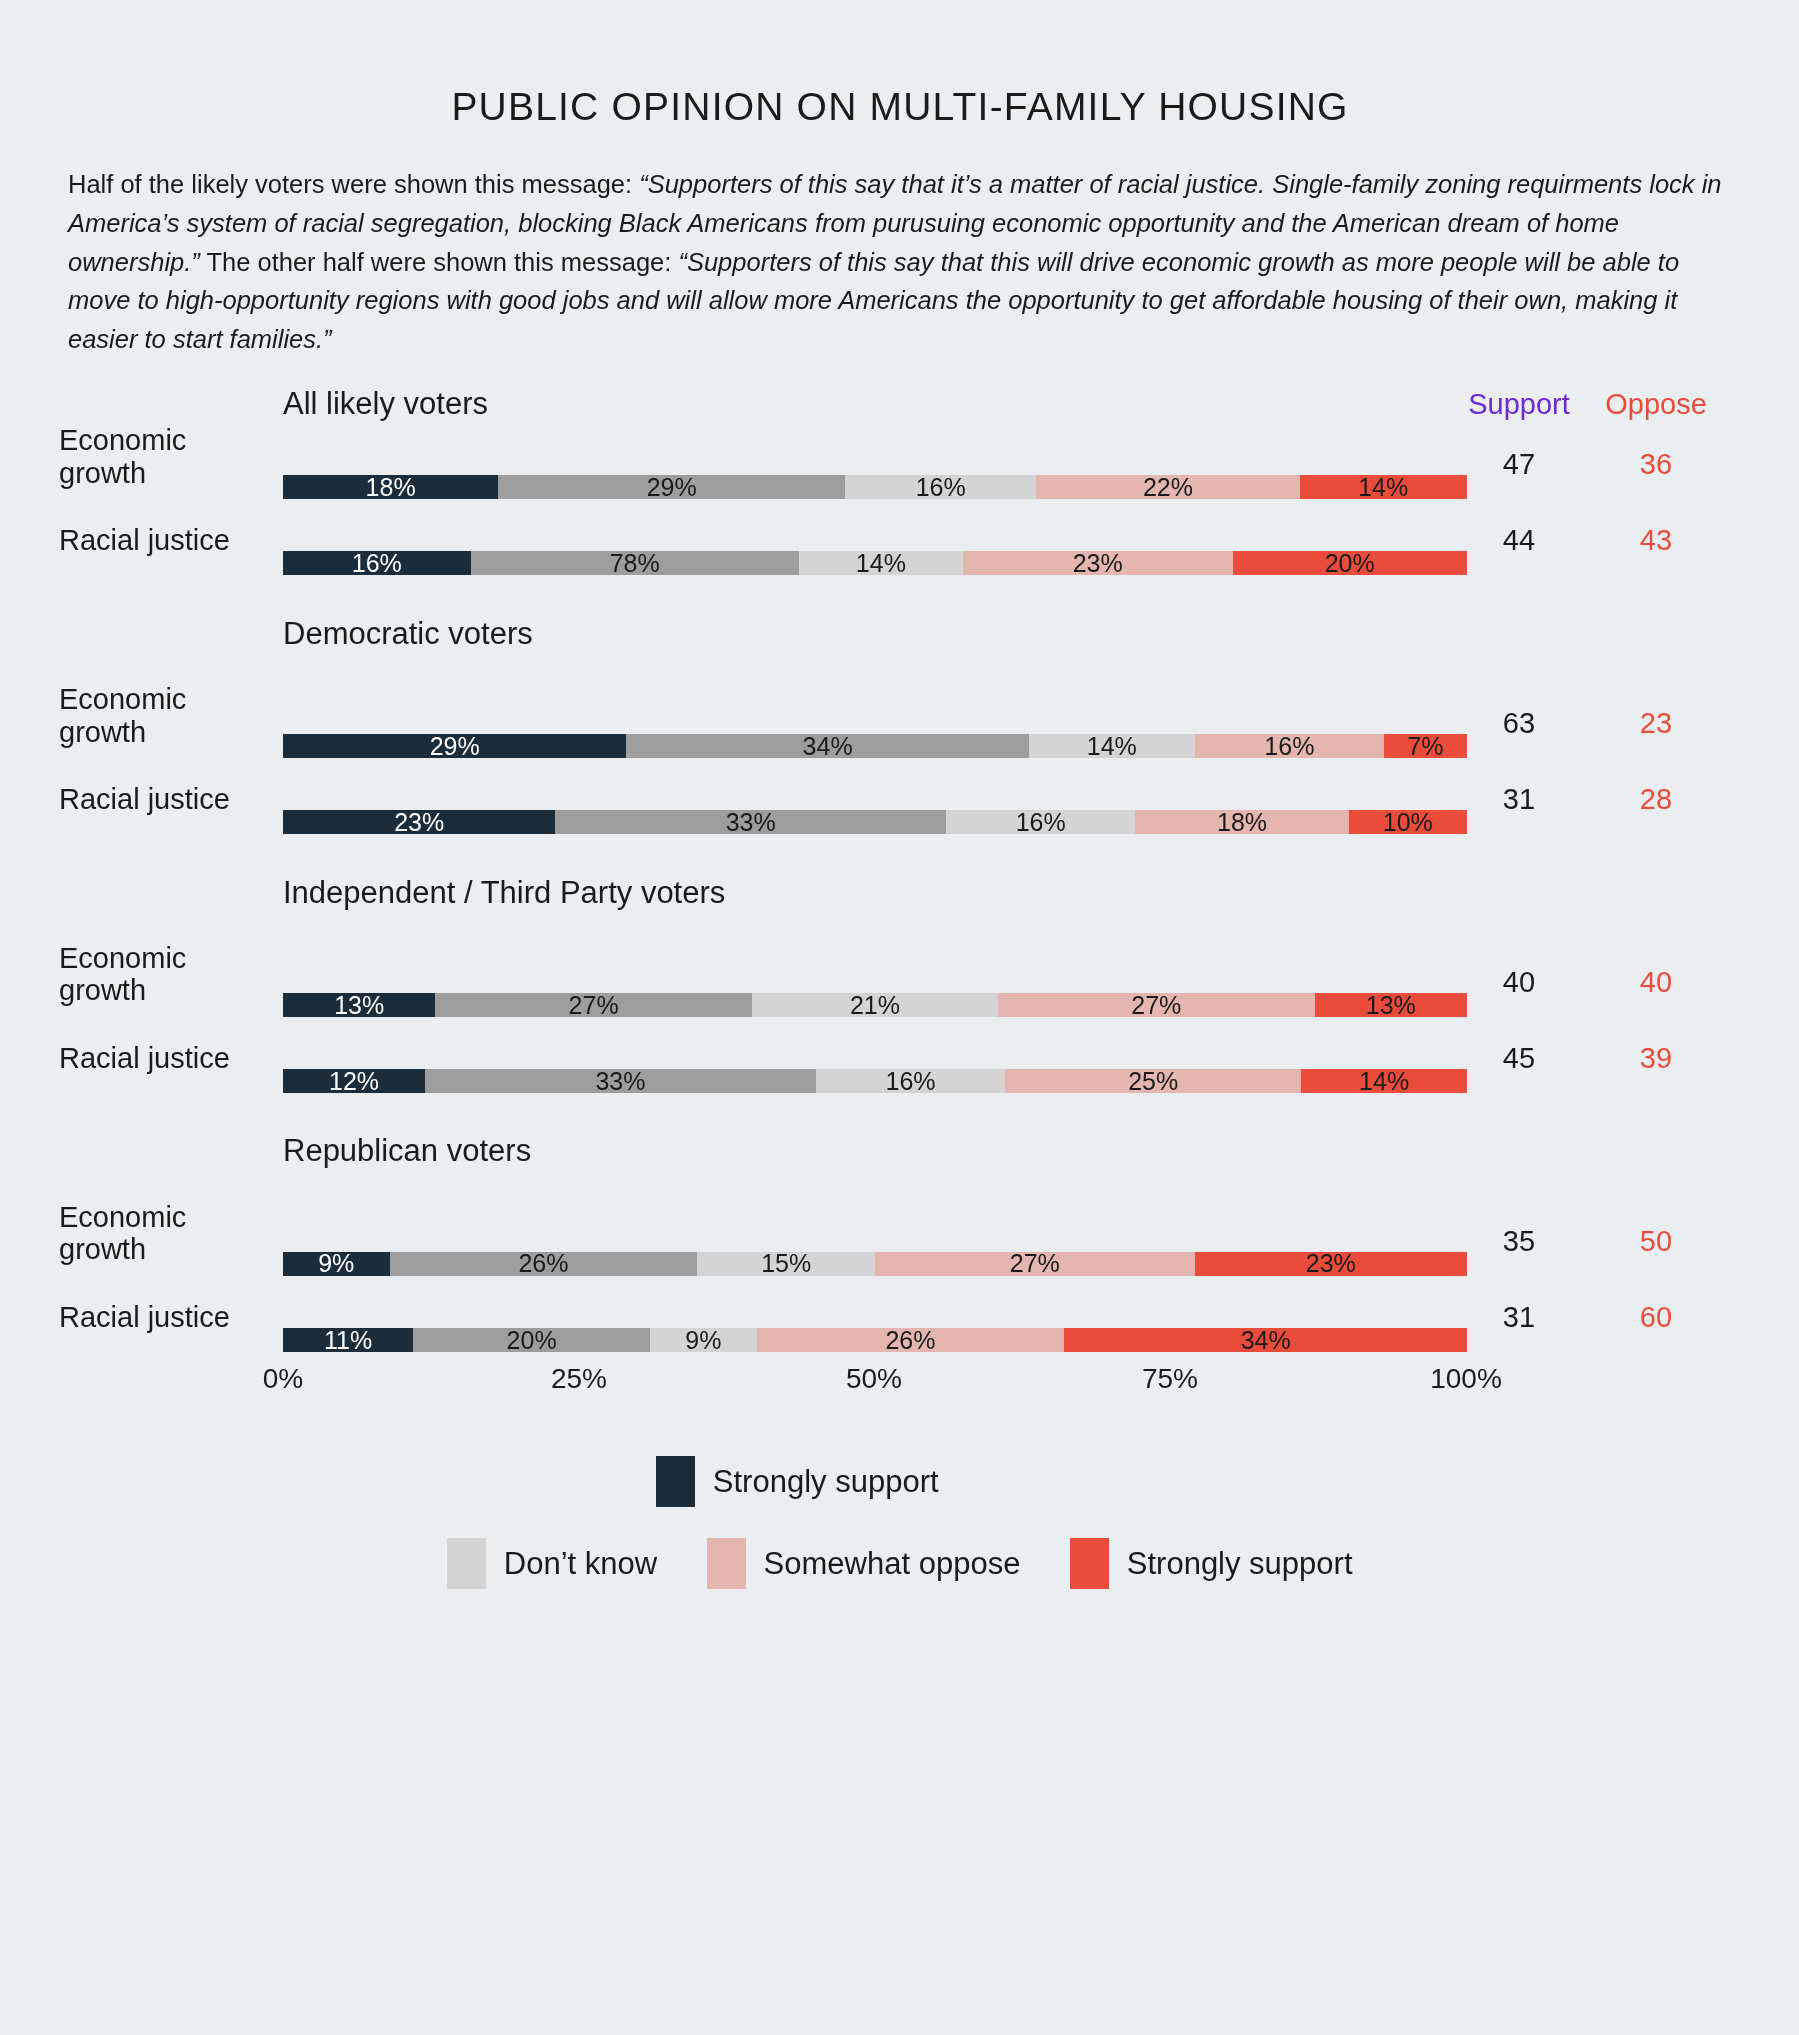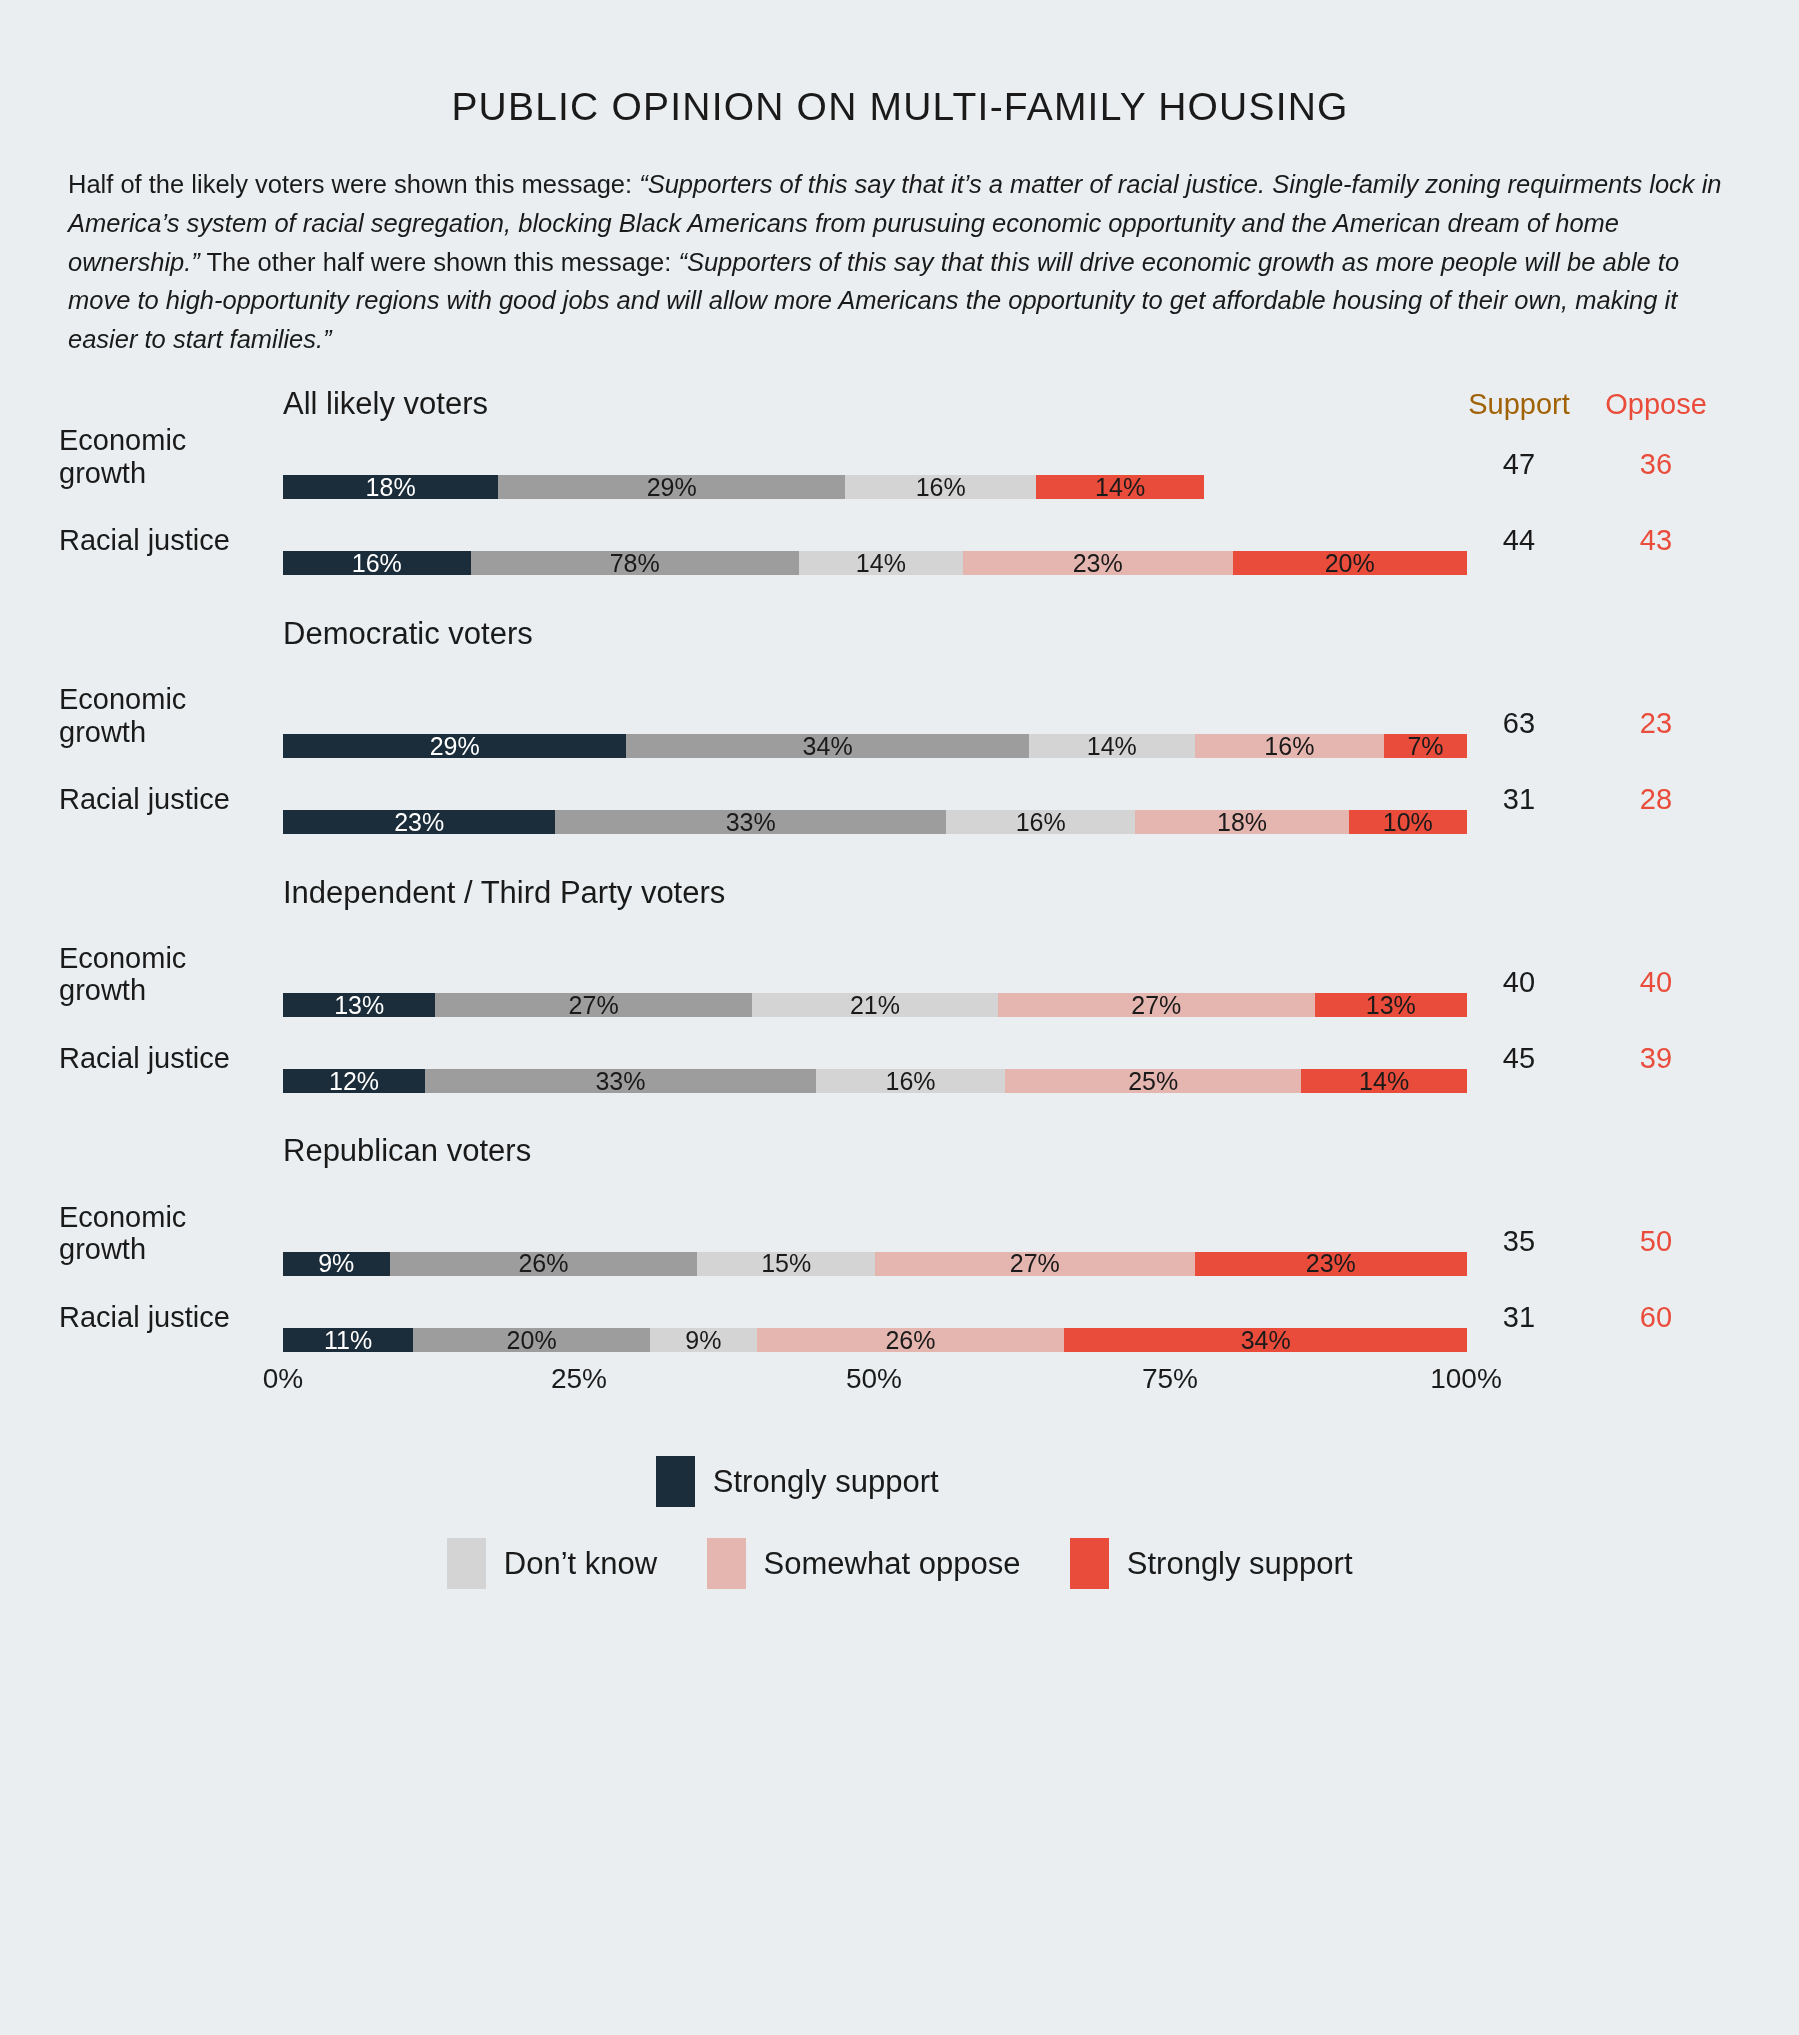--- a/index.html
+++ b/index.html
@@ -64,21 +64,21 @@
     color: #1a1a1a;
     white-space: nowrap;
   }
   .col-head .sup-head {
     position: absolute;
     left: 1466px;
     top: 2.5px;
     width: 106px;
     text-align: center;
     font-size: 29px;
-    color: #a16207;
+    color: #6d28d9;
   }
   .col-head .opp-head {
     position: absolute;
     left: 1597px;
     top: 2.5px;
     width: 118px;
     text-align: center;
     font-size: 29px;
     color: #ea4c3b;
   }
@@ -250,20 +250,21 @@
         </div>
         <div class="row">
           <div class="row-label two-line">
             <div>Economic</div>
             <div>growth</div>
           </div>
           <div class="bar">
             <div class="seg s1" style="flex: 0 0 18.1818%;">18%</div>
             <div class="seg s2" style="flex: 0 0 29.2929%;">29%</div>
             <div class="seg s3" style="flex: 0 0 16.1616%;">16%</div>
+            <div class="seg s4" style="flex: 0 0 22.2222%;">22%</div>
             <div class="seg s5" style="flex: 0 0 14.1414%;">14%</div>
           </div>
           <div class="support-val">47</div>
           <div class="oppose-val">36</div>
         </div>
         <div class="row">
           <div class="row-label one-line">
             <div>Racial justice</div>
           </div>
           <div class="bar">

